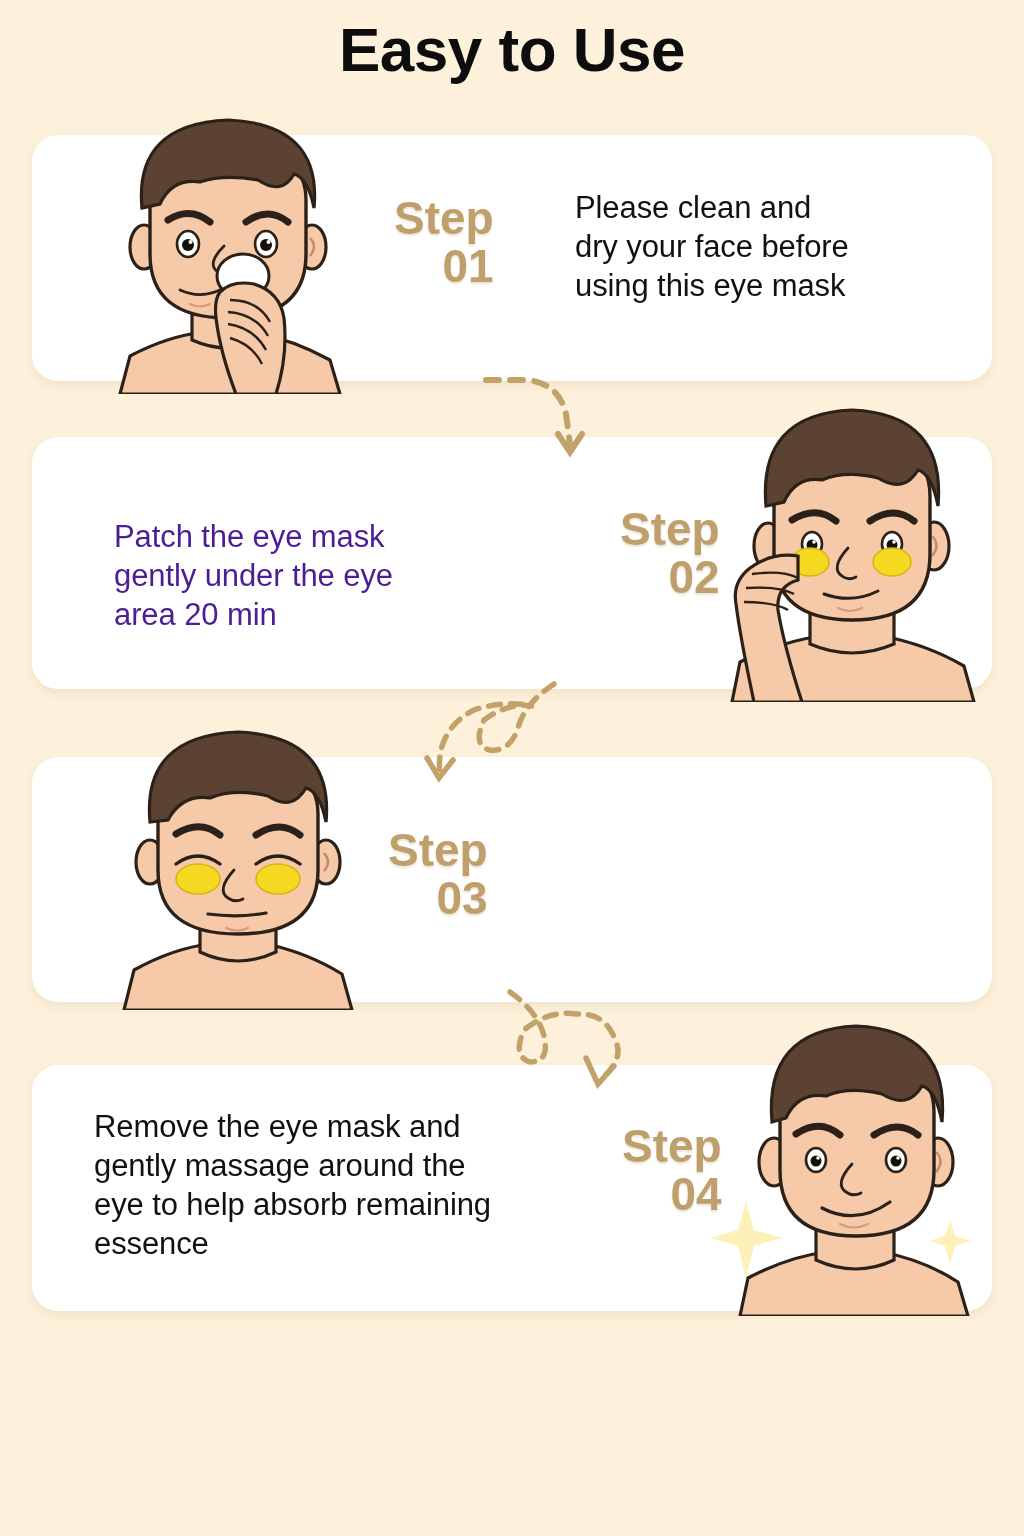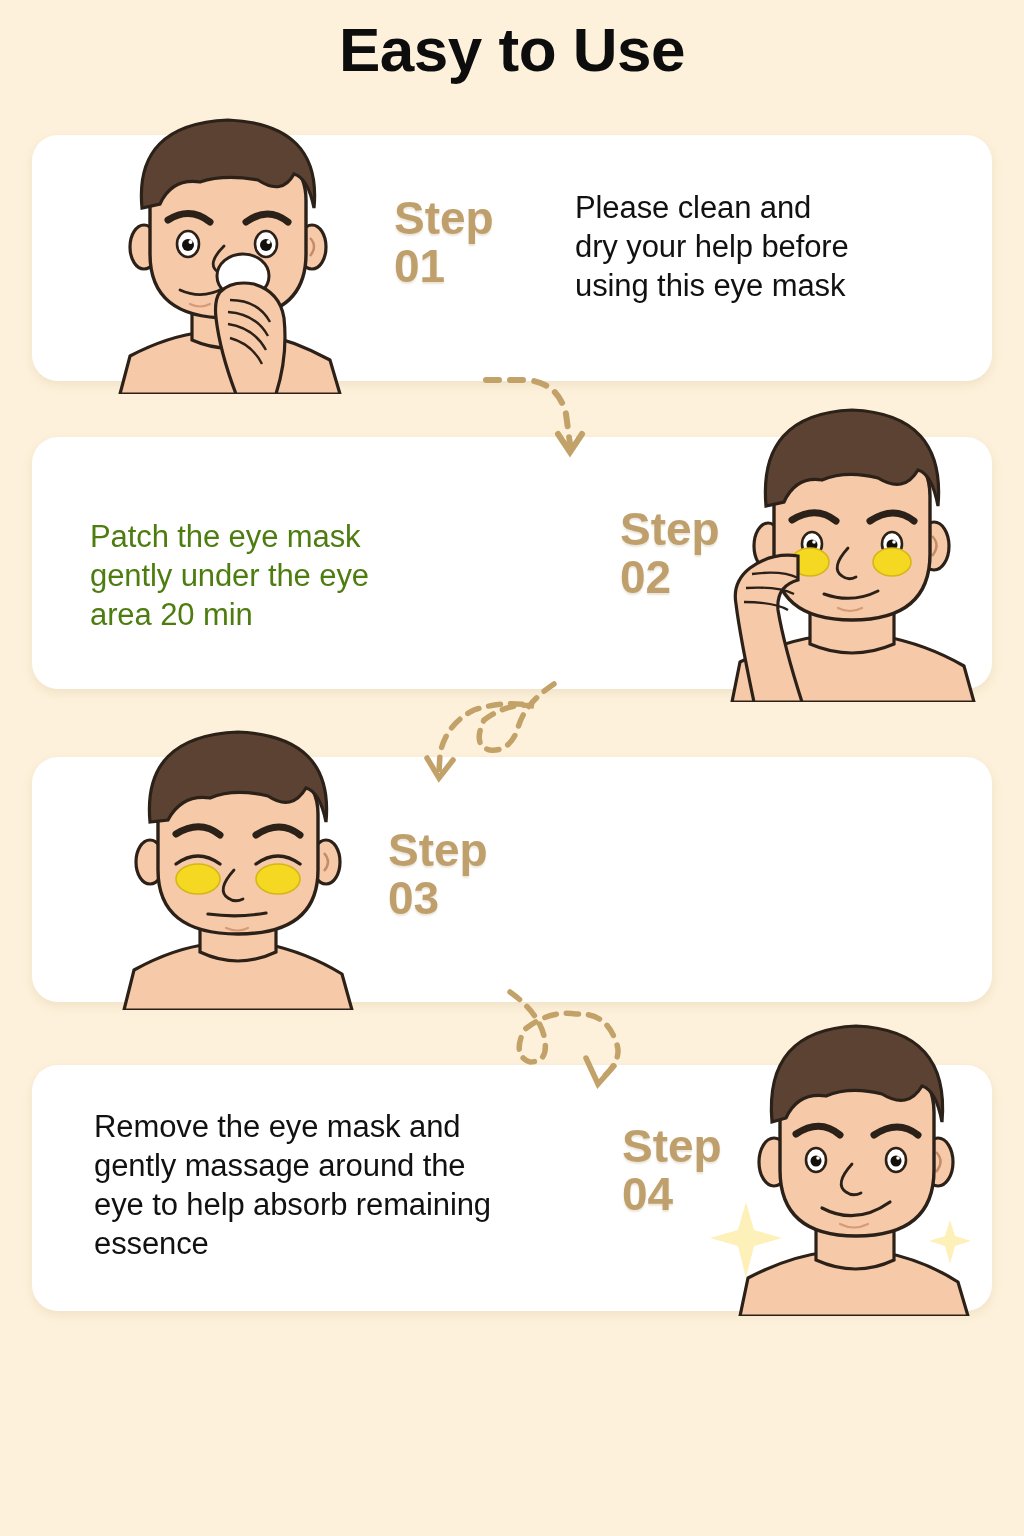--- a/index.html
+++ b/index.html
@@ -47,20 +47,21 @@
   .row { position:absolute; inset:0; }
 
   .steplabel {
     position:absolute;
     font-size:46px;
     font-weight:bold;
     color:#bfa06c;
     line-height:1.04;
     text-shadow:0 2px 2px rgba(160,130,80,0.22);
     white-space:pre-line;
+    text-align:right;
   }
   .bodytext {
     position:absolute;
     font-size:31px;
     color:#111111;
     line-height:1.26;
     white-space:pre-line;
     letter-spacing:-0.1px;
   }
 
@@ -96,28 +97,28 @@
 
 <div id="page" style="background: rgb(253, 241, 219);">
 
   <div class="title" style="color: rgb(13, 13, 13);">Easy to Use</div>
 
   <div class="card" id="card-1" style="background: rgb(255, 255, 255);">
     <div class="row">
       <div class="steplabel" style="color: rgb(191, 160, 108);">Step
 01</div>
       <div class="bodytext" style="color: rgb(17, 17, 17);">Please clean and
-dry your help before
+dry your face before
 using this eye mask</div>
     </div>
   </div>
 
   <div class="card" id="card-2" style="background: rgb(255, 255, 255);">
     <div class="row">
-      <div class="bodytext" style="color: #4d7c0f;">Patch the eye mask
+      <div class="bodytext" style="color: #4c1d95; margin-left: 24px;">Patch the eye mask
 gently under the eye
 area 20 min</div>
       <div class="steplabel" style="color: rgb(191, 160, 108);">Step
 02</div>
     </div>
   </div>
 
   <div class="card" id="card-3" style="background: rgb(255, 255, 255);">
     <div class="row">
       <div class="steplabel" style="color: rgb(191, 160, 108);">Step

